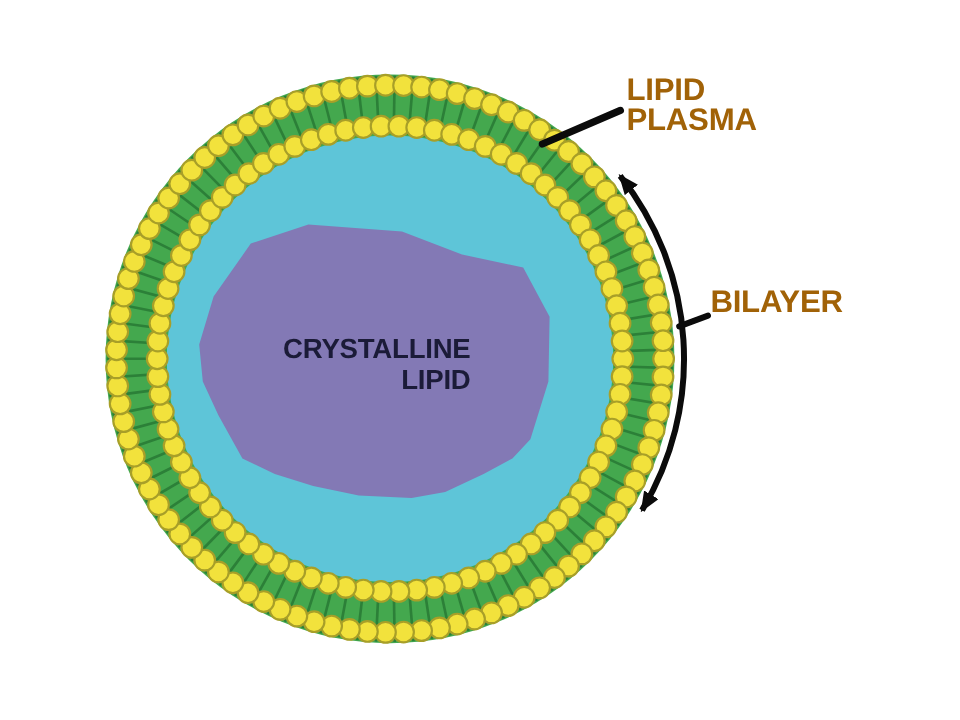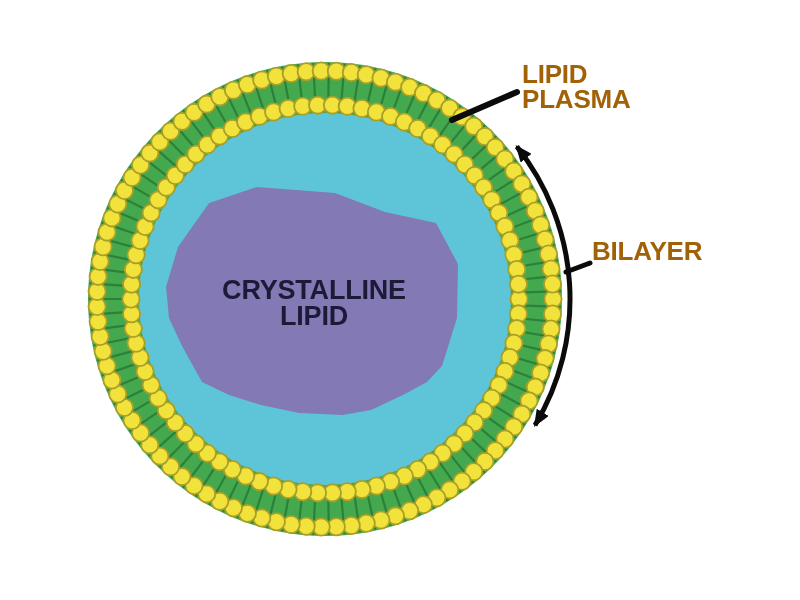--- a/index.html
+++ b/index.html
@@ -24,22 +24,22 @@
     line-height: 25px;
     letter-spacing: -0.2px;
     color: #a16207;
     white-space: nowrap;
   }
   #lipid-label  { left: 522px; top: 62px; }
   #plasma-label { left: 592px; top: 239px; }
   #core-label {
     left: 314px; top: 303px;
     transform: translate(-50%, -50%);
-    text-align: center;
-    font-size: 27px;
+    text-align: right;
+    font-size: 23px;
     line-height: 26px;
   }
 </style>
 </head>
 <body style="background: rgb(255, 255, 255);">
 
 <div class="canvas">
 
   <svg width="800" height="600" viewBox="0 0 800 600">
     <defs>

